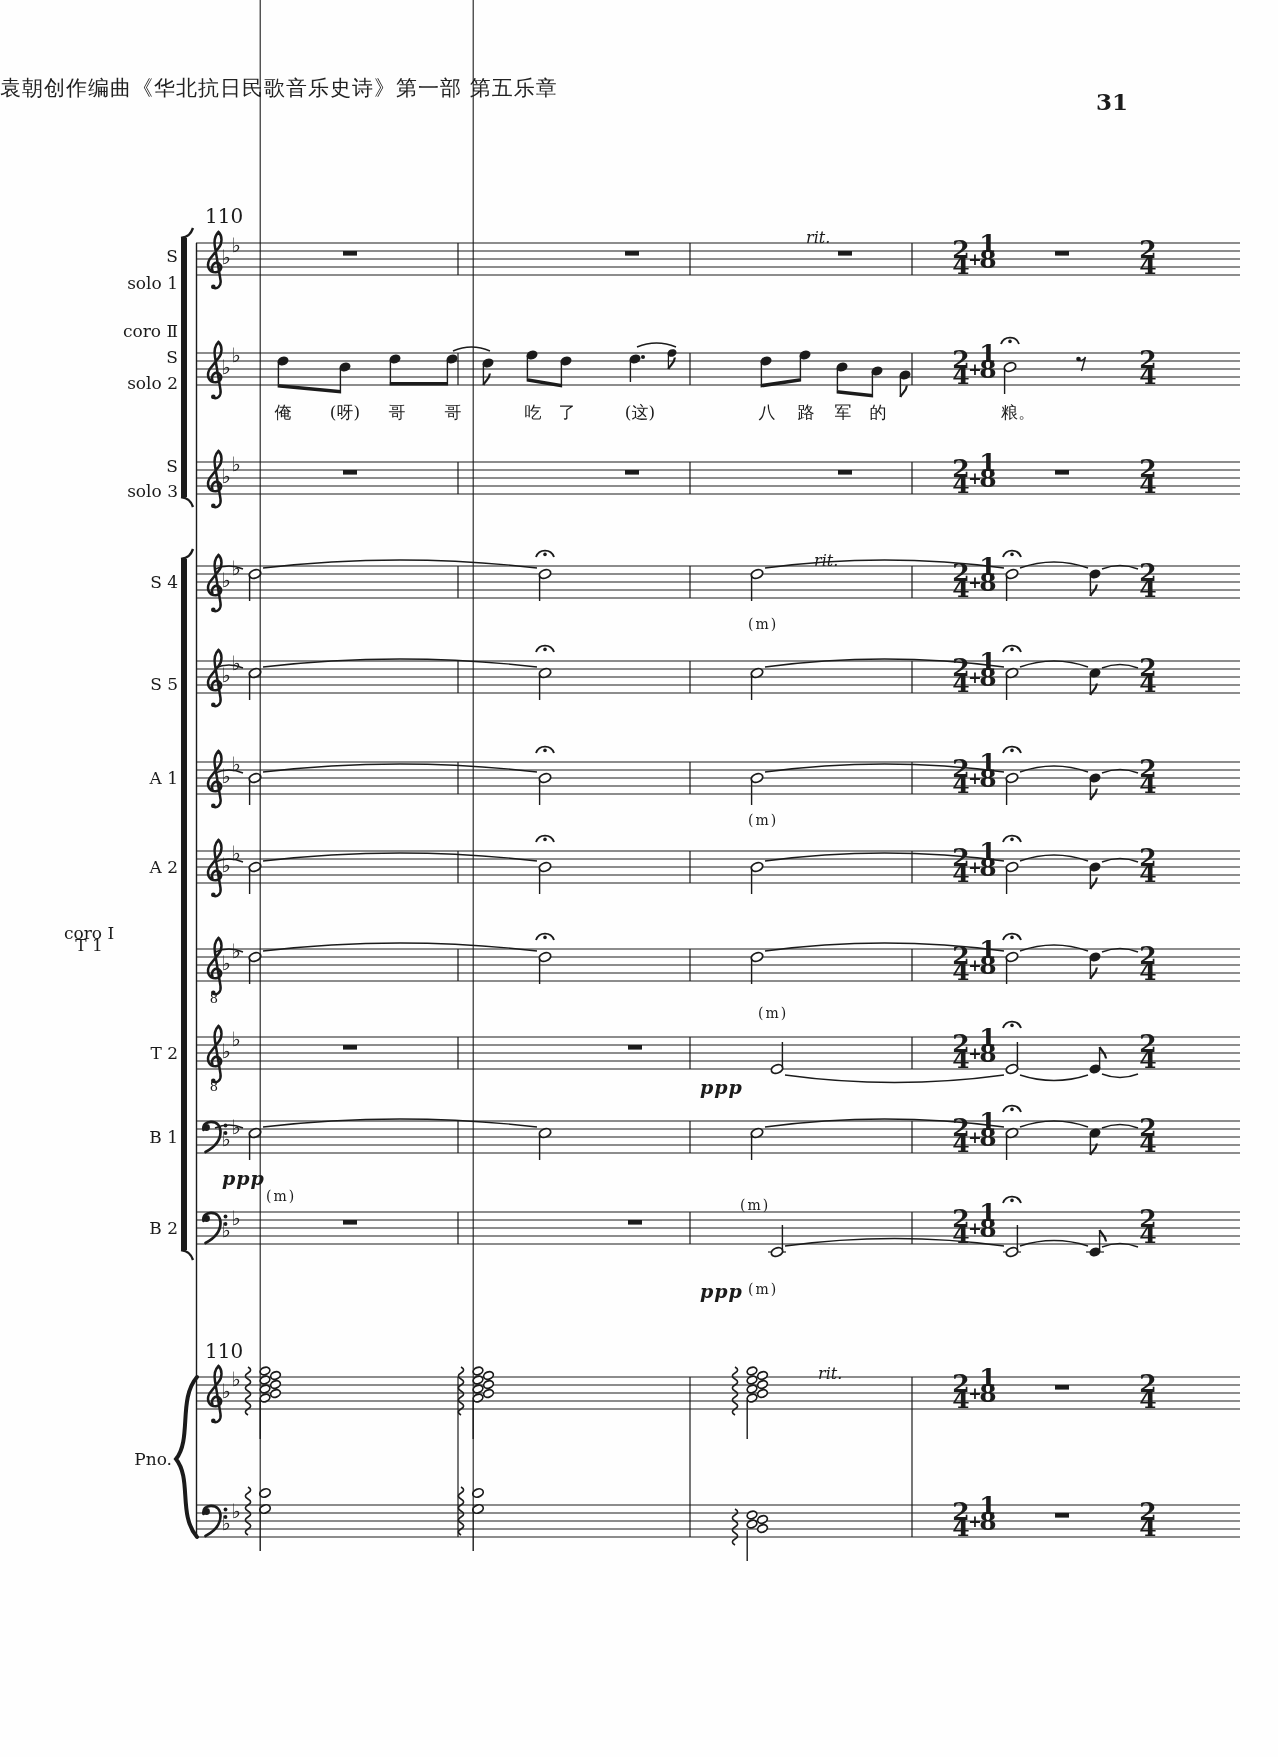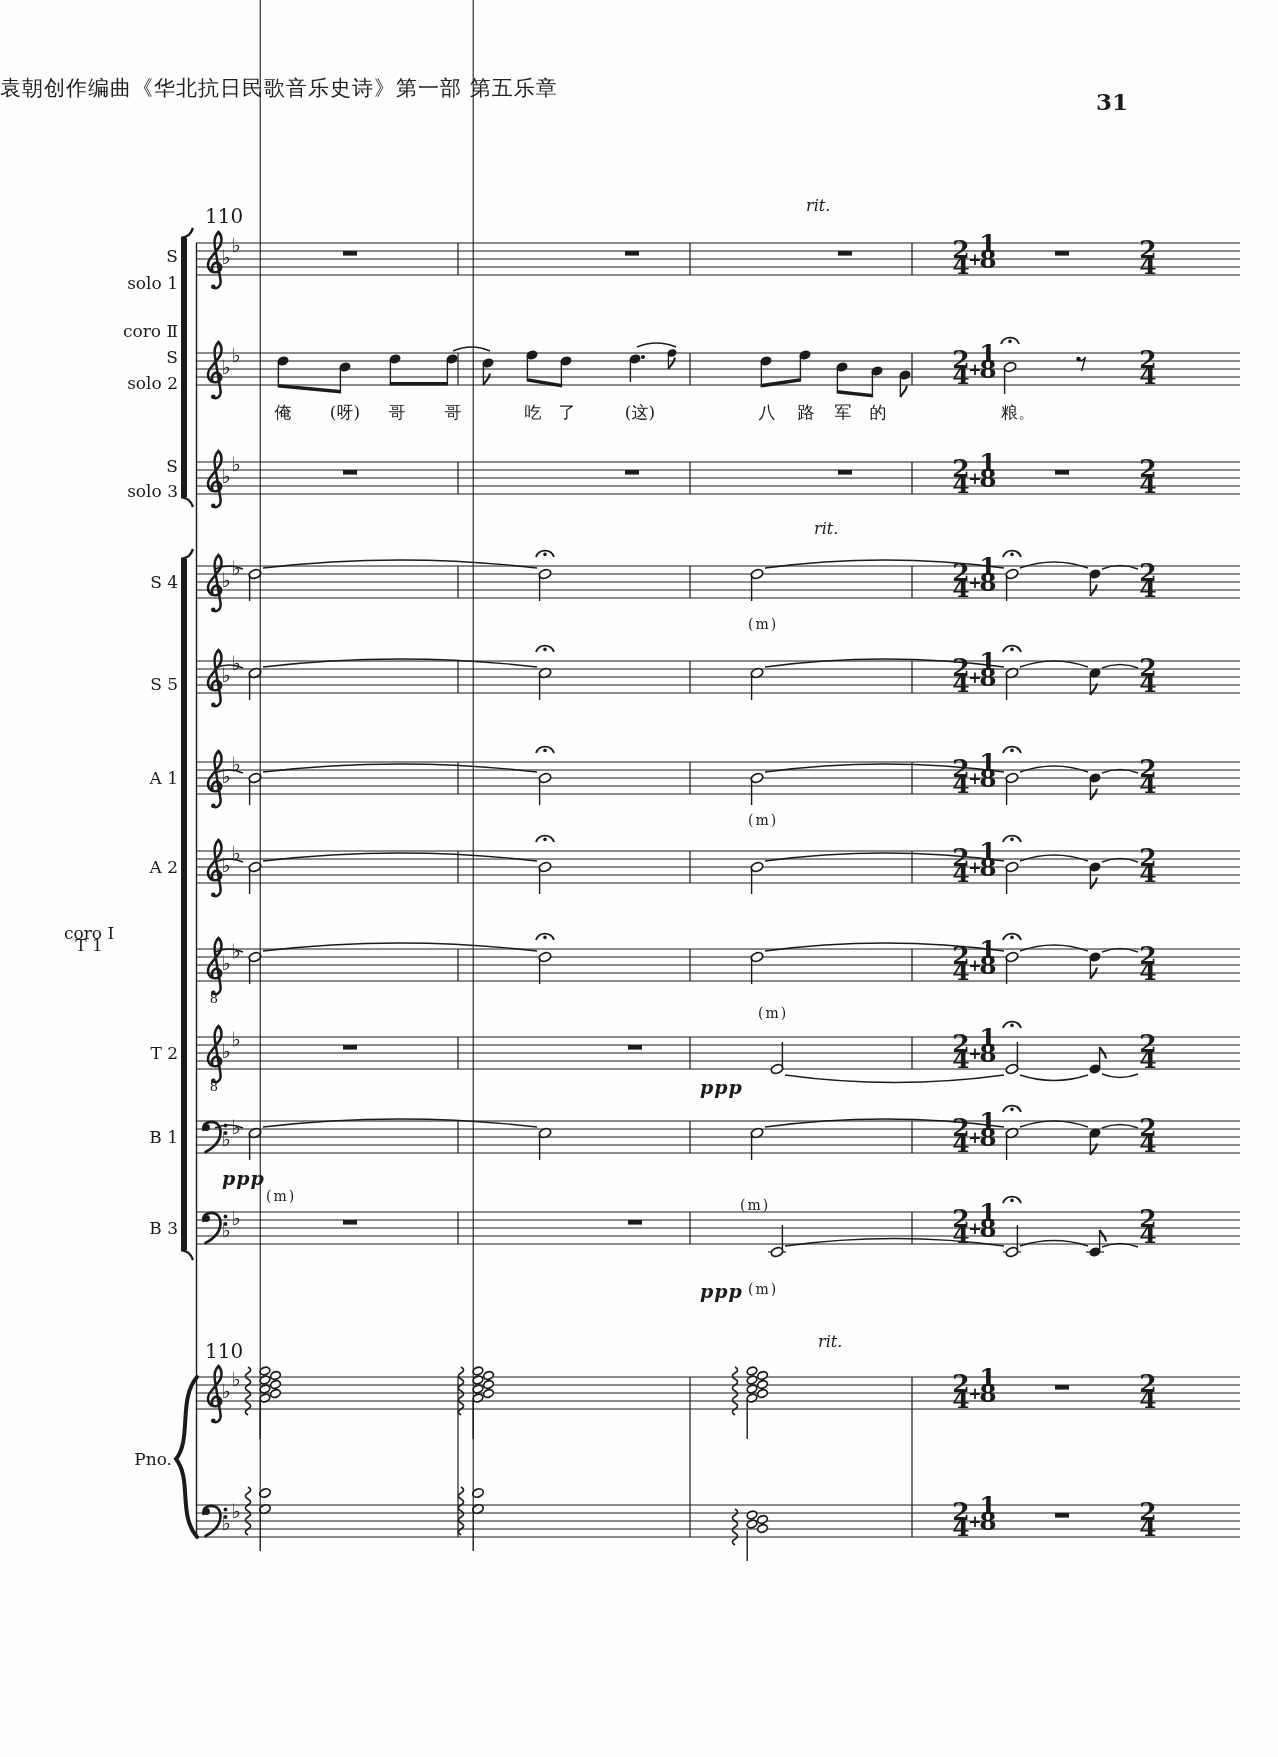--- a/index.html
+++ b/index.html
@@ -6,21 +6,21 @@
   .page{position:relative;width:1278px;height:1757px;background:#fefefe;
         font-family:"DejaVu Serif",serif;color:#1b1b1b;overflow:hidden;}
   .title{position:absolute;left:0;width:1278px;text-align:left;font-size:21px;
          letter-spacing:1px;color:#222;}
   .pagenum{position:absolute;font-size:23px;font-weight:bold;}
   #score{position:absolute;left:0;top:0;}
   .lbl{position:absolute;left:0;width:178px;text-align:right;font-size:17px;line-height:26px;}
   .lyr{position:absolute;width:70px;margin-left:-35px;text-align:center;font-size:17px;}
   .dyn{position:absolute;font-size:19px;font-weight:bold;font-style:italic;letter-spacing:1px;}
   .expr{position:absolute;font-size:14px;letter-spacing:2px;}
-  .rit{position:absolute;font-size:16px;font-style:italic;}
+  .rit{position:absolute;font-size:16px;font-style:italic;margin-top:32px;}
   .mnum{position:absolute;font-size:20px;}
 </style>
 </head>
 <body>
 
 <div class="page">
   <div class="title" style="top:74px">袁朝创作编曲《华北抗日民歌音乐史诗》第一部 第五乐章</div>
   <div class="pagenum" style="left:1096px;top:88px">31</div>
   <svg id="score" width="1278" height="1757" viewBox="0 0 1278 1757">
       <g>
@@ -595,21 +595,21 @@
       <div class="lbl" style="top: 370px;">solo 2</div>
       <div class="lbl" style="top: 453px;">S</div>
       <div class="lbl" style="top: 478px;">solo 3</div>
       <div class="lbl" style="top: 569px;">S 4</div>
       <div class="lbl" style="top: 664px; margin-top: 7px;">S 5</div>
       <div class="lbl" style="top: 765px;">A 1</div>
       <div class="lbl" style="top: 854px;">A 2</div>
       <div class="lbl" style="top: 932px; text-align: center;">T 1</div>
       <div class="lbl" style="top: 1040px;">T 2</div>
       <div class="lbl" style="top: 1124px;">B 1</div>
-      <div class="lbl" style="top: 1215px;">B 3</div>
+      <div class="lbl" style="top: 1215px;">B 2</div>
       <div class="lbl" style="top: 920px; text-align: center;">coro Ⅰ</div>
       <div class="lbl" style="top: 1446px; width: 172px;">Pno.</div>
       <div class="lyr" style="left: 283px; top: 401px;">俺</div>
       <div class="lyr" style="left: 345px; top: 401px;">(呀)</div>
       <div class="lyr" style="left: 397px; top: 401px;">哥</div>
       <div class="lyr" style="left: 453px; top: 401px;">哥</div>
       <div class="lyr" style="left: 533px; top: 401px;">吃</div>
       <div class="lyr" style="left: 567px; top: 401px;">了</div>
       <div class="lyr" style="left: 640px; top: 401px;">(这)</div>
       <div class="lyr" style="left: 767px; top: 401px;">八</div>

